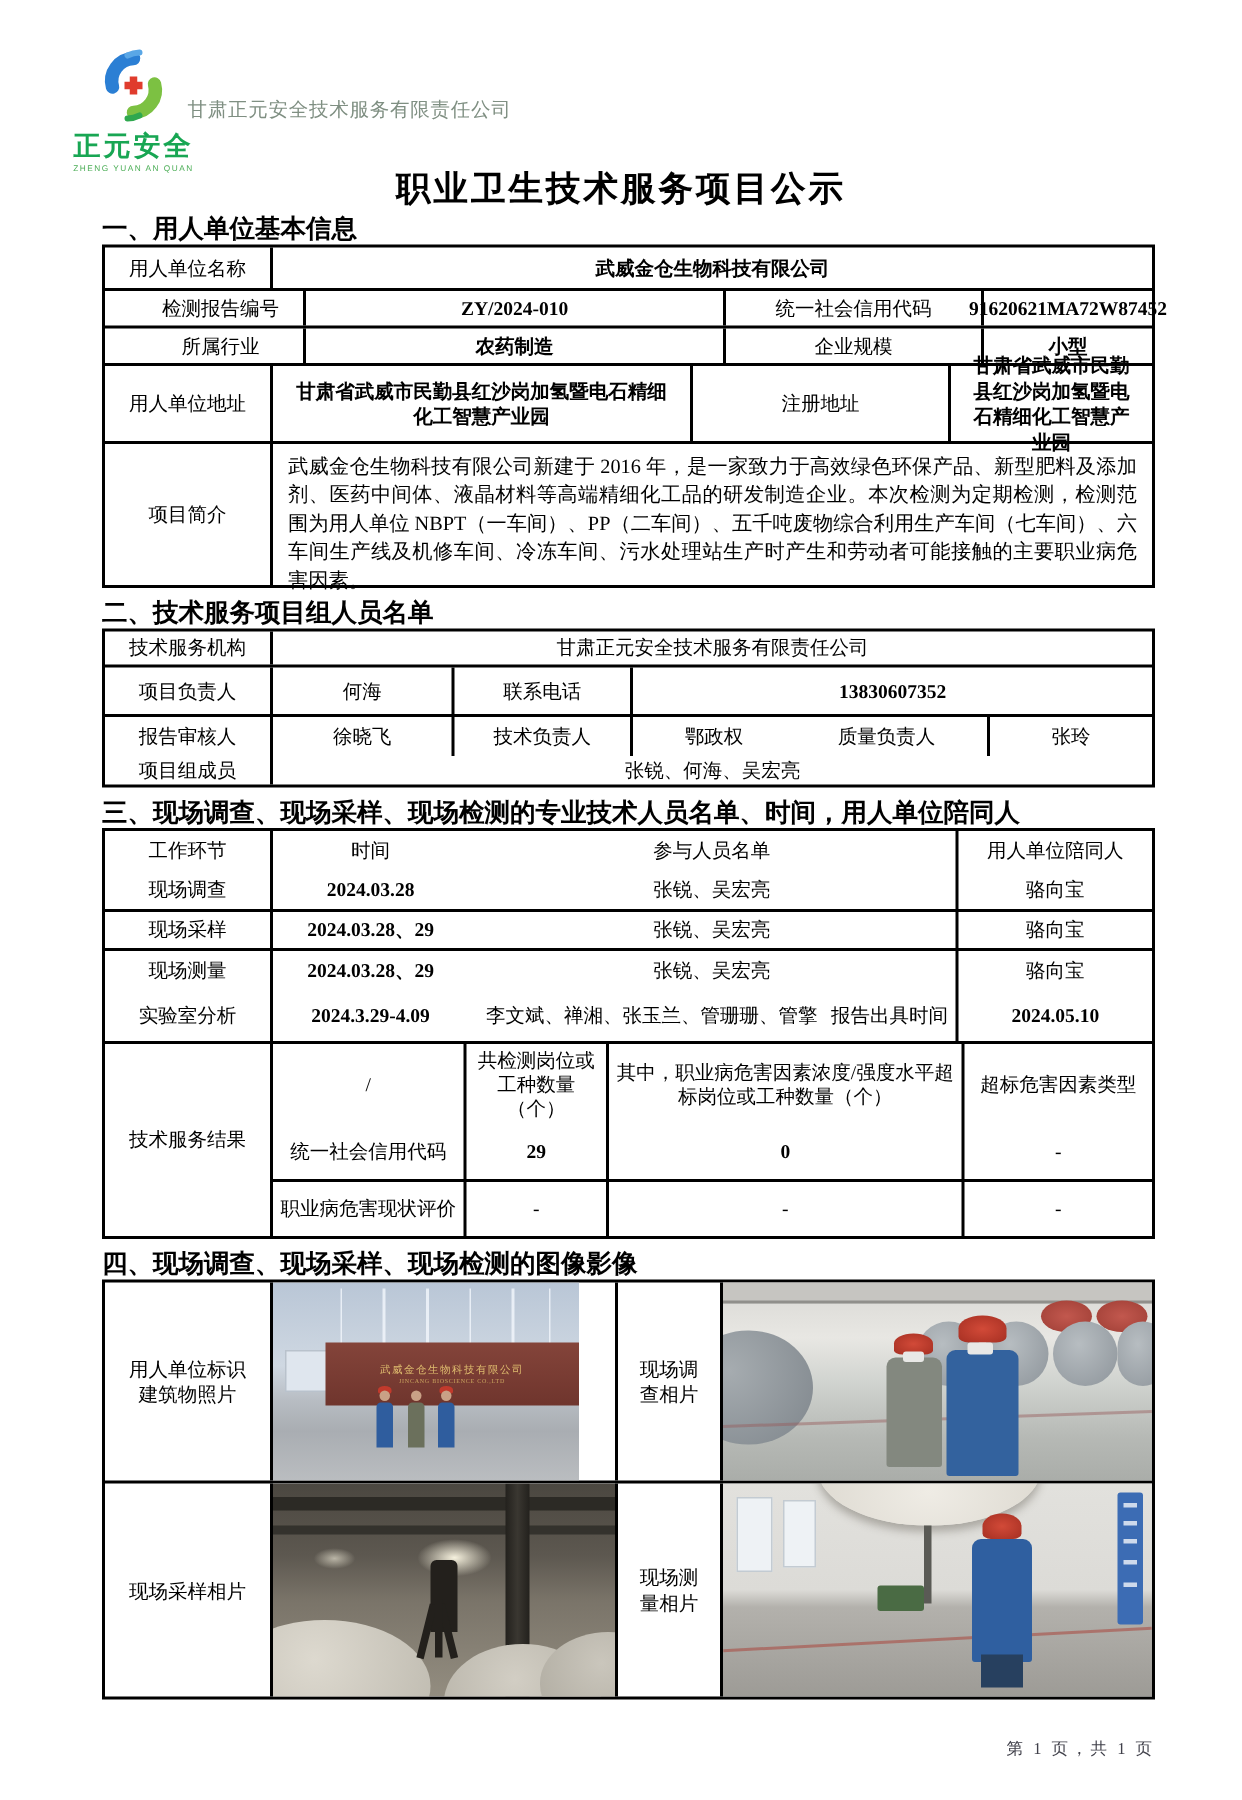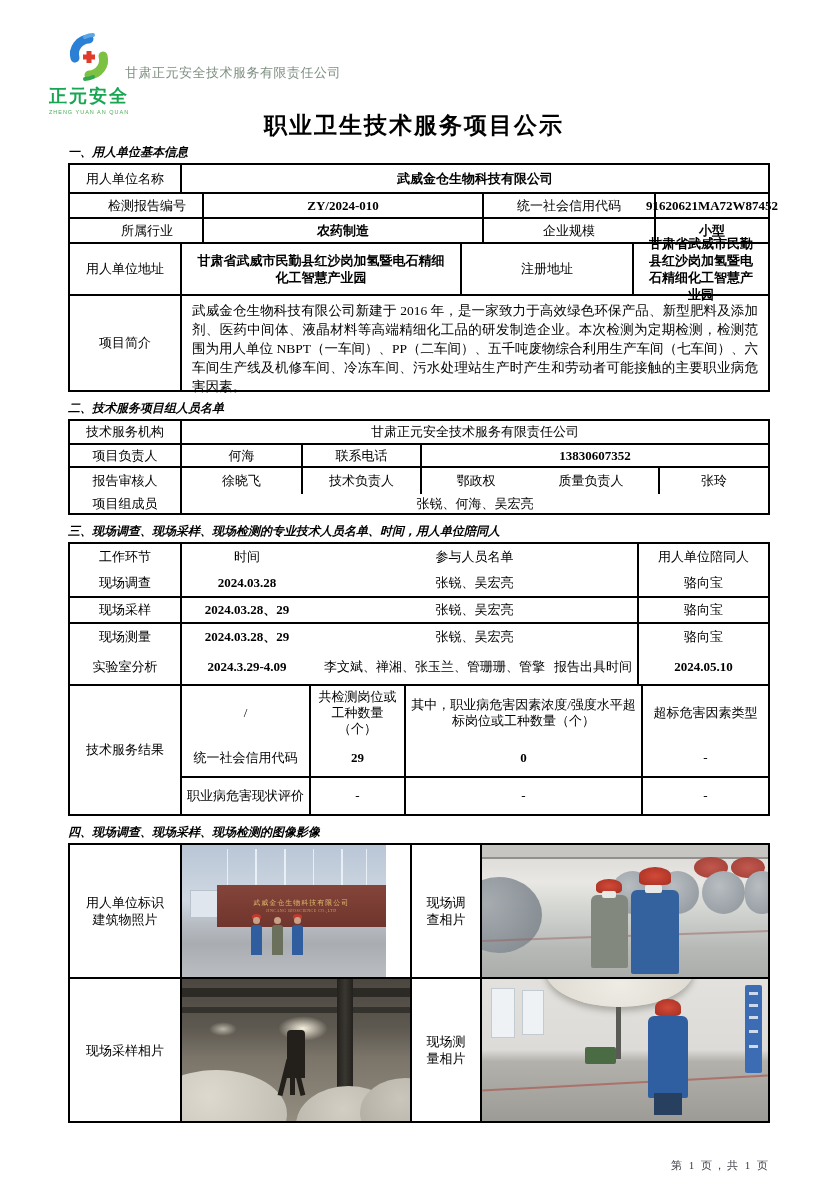--- a/index.html
+++ b/index.html
@@ -9,38 +9,38 @@
   .logo{position:absolute;left:44px;top:32px;width:90px;text-align:center;}
   .logo-cn{font-family:"Liberation Sans","DejaVu Sans",sans-serif;font-weight:bold;
            font-size:18px;color:#18a653;letter-spacing:2px;margin-top:-2px;}
   .logo-en{font-family:"Liberation Sans","DejaVu Sans",sans-serif;font-size:5.5px;
            color:#4cae57;letter-spacing:1px;margin-top:1px;}
   .company{position:absolute;left:125px;top:64px;font-size:13px;color:#7f8f82;letter-spacing:.5px;}
   .title{position:absolute;left:0;top:110px;width:100%;text-align:center;
          font-size:23px;font-weight:bold;letter-spacing:2px;}
   
   .content{position:absolute;left:68px;top:144px;width:702px;}
-  .sec-head{font-size:12px;font-weight:bold;height:17px;line-height:17px;margin-bottom:2px;font-style:italic;}
+  .sec-head{font-size:17px;font-weight:bold;height:17px;line-height:17px;margin-bottom:2px;}
   .tbl{border:2px solid #000;box-sizing:border-box;margin-bottom:8px;}
   .row,.grow{display:flex;box-sizing:border-box;}
   .bt{border-top:2px solid #000;}
   .c{box-sizing:border-box;display:flex;align-items:center;justify-content:center;
      text-align:center;padding:1px 3px;font-size:13px;line-height:16px;}
   .bl{border-left:2px solid #000;}
   .b{font-weight:bold;}
   .w110{width:110px;flex:0 0 110px;} .w280{width:280px;flex:0 0 280px;}
   .w172{width:172px;flex:0 0 172px;} .w121{width:121px;flex:0 0 121px;}
   .w119{width:119px;flex:0 0 119px;} .w238{width:238px;flex:0 0 238px;}
   .w132{width:132px;flex:0 0 132px;} .w325{width:325px;flex:0 0 325px;}
   .w127{width:127px;flex:0 0 127px;} .w95{width:95px;flex:0 0 95px;}
   .w237{width:237px;flex:0 0 237px;} .w230{width:230px;flex:0 0 230px;}
   .w70{width:70px;flex:0 0 70px;}
   .fx{flex:1 1 auto;min-width:0;}
   .h27{height:27px;} .h25{height:25px;padding-left:22px;} .h52{height:52px;} .h96{height:96px;}
-  .h22{height:22px;} .h23{height:23px;} .h26{height:26px;} .h19{height:19px;} .h54{height:54px;} .h36{height:36px;}
+  .h22{height:22px;} .h23{height:33px;} .h26{height:26px;} .h19{height:19px;} .h54{height:54px;} .h36{height:36px;}
   .h38{height:38px;} .h34{height:34px;} .h132{height:132px;} .h144{height:144px;}
   .intro{justify-content:flex-start;text-align:justify;align-items:flex-start;
          padding:5px 10px;font-size:13.5px;line-height:19px;}
   .wrapcell{padding:2px 12px;line-height:17px;}
   .pair{justify-content:space-around;}
   .lab-split{display:flex;width:100%;}
   .lab-split .names{flex:1 1 auto;text-align:center;padding:0 2px;line-height:16px;}
   .lab-split .rlab{flex:0 0 auto;padding-right:2px;}
   .vgroup{display:flex;flex-direction:column;box-sizing:border-box;}
   

